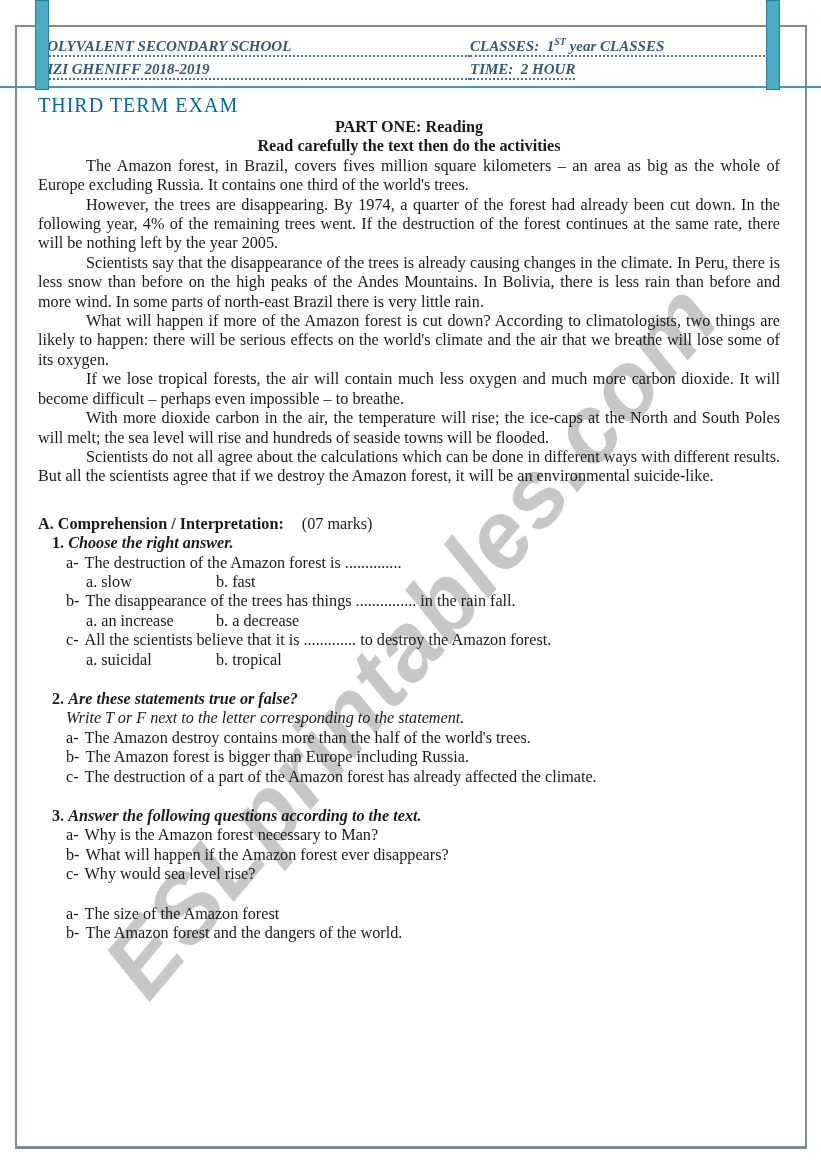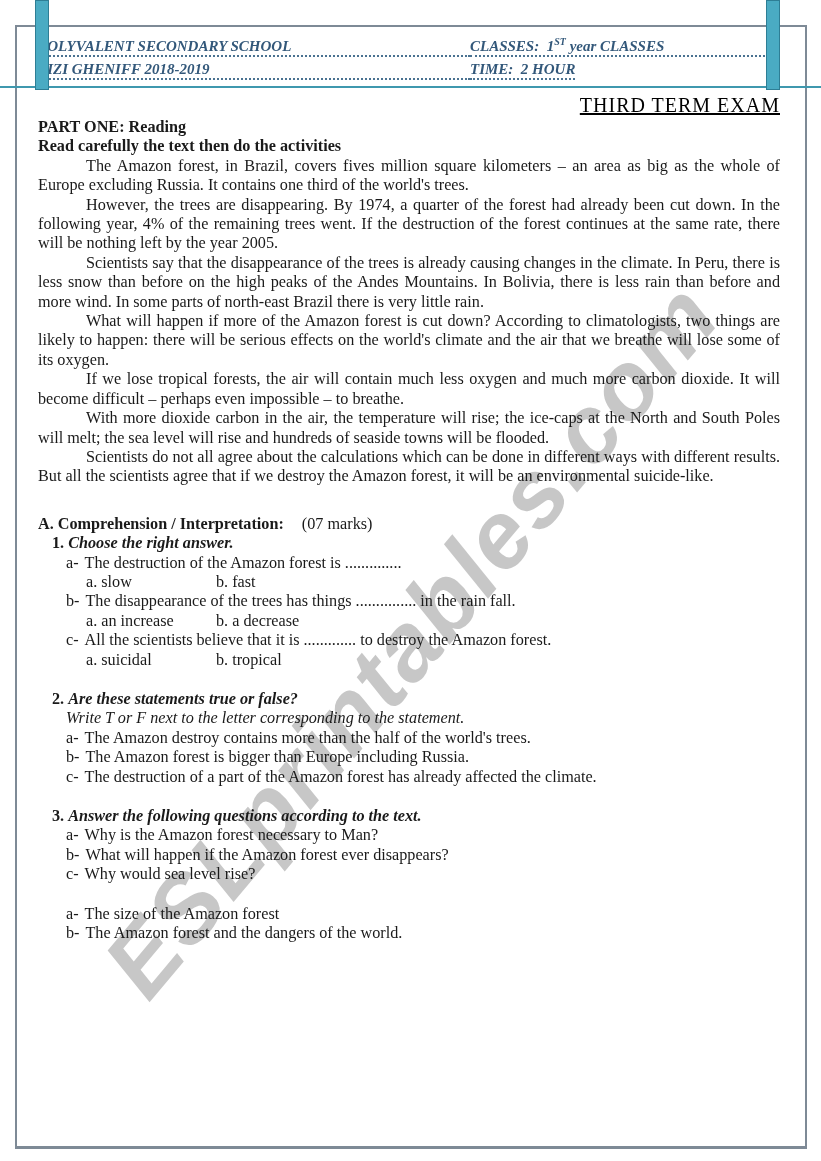--- a/index.html
+++ b/index.html
@@ -52,26 +52,25 @@
     color:rgba(122,122,122,0.42);
     letter-spacing:2px;white-space:nowrap;
     z-index:0;pointer-events:none;
   }
   
   .doc-content{
     position:absolute;left:38px;top:92px;width:742px;
     z-index:1;font-size:16.2px;line-height:19.4px;
   }
   .exam-title{
-    text-align:right;font-size:20px;line-height:26px;
-    color:#000000;letter-spacing:1px;margin:0 0 0 0;
+    text-align:left;font-size:20px;line-height:26px;
+    color:#0369a1;letter-spacing:1px;margin:0 0 0 0;
     font-weight:normal;
-    text-decoration:underline;
-  }
-  .part-heading,.instruction{font-weight:bold;margin:0;}
+  }
+  .part-heading,.instruction{font-weight:bold;margin:0;text-align:center;}
   .reading-text p{
     margin:0;text-indent:48px;text-align:justify;
   }
   .section-heading{margin-top:28px;}
   .section-heading .sec-title{font-weight:bold;}
   .section-heading .sec-marks{margin-left:14px;}
   .question{margin-top:0;}
   .question + .question{margin-top:20px;}
   .q-head{padding-left:14px;}
   .q-num{font-weight:bold;margin-right:4px;}

